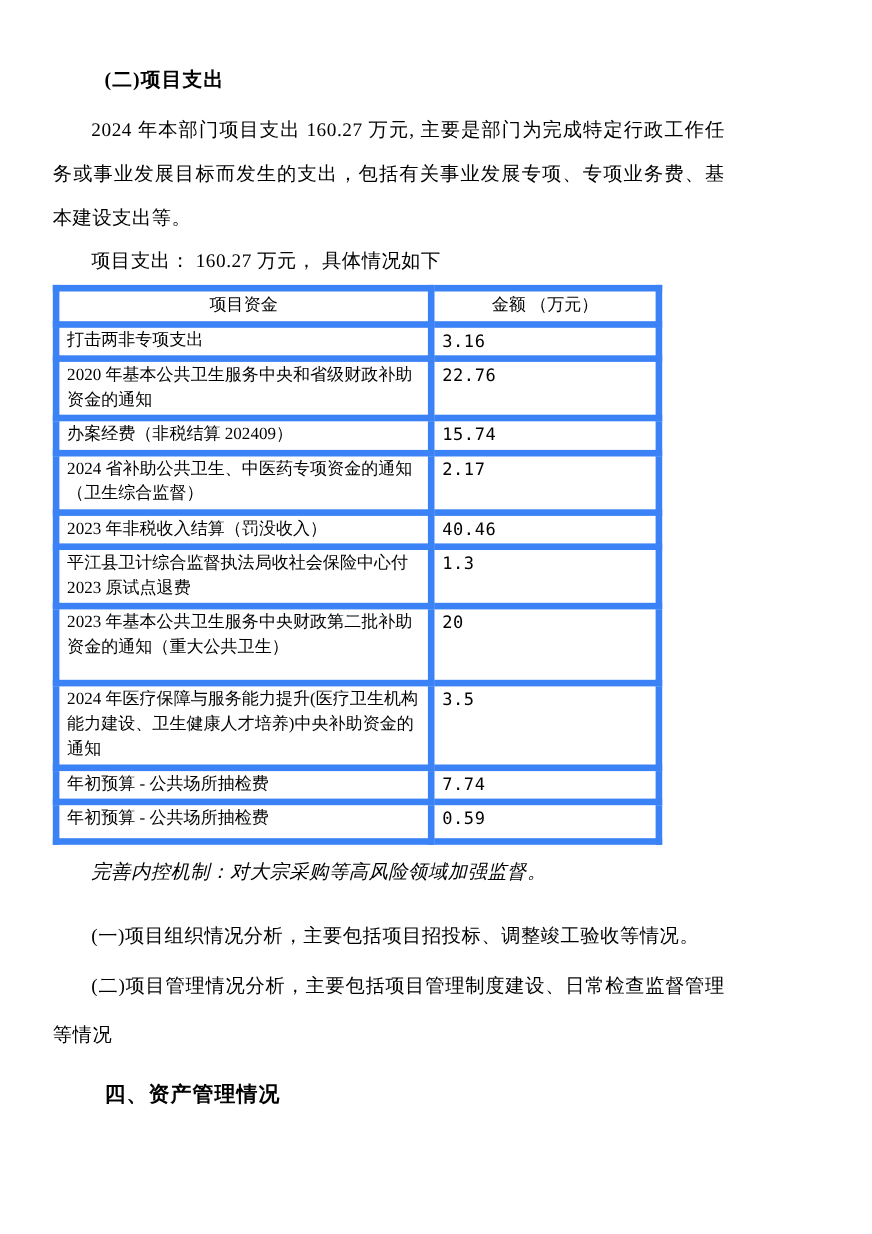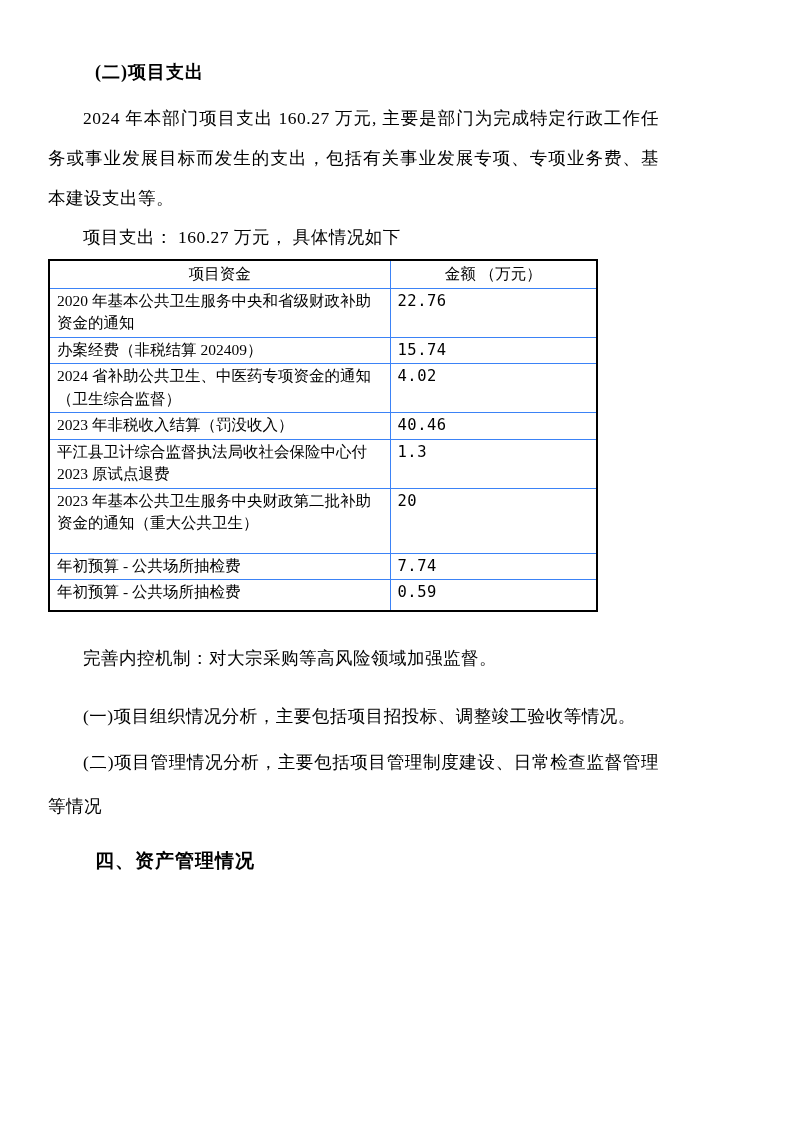--- a/index.html
+++ b/index.html
@@ -46,39 +46,39 @@
     line-height: 34px;
   }
   table.funds {
     border-collapse: collapse;
     margin-top: 5px;
     width: 548px;
     table-layout: fixed;
     border: 2px solid #000;
   }
   table.funds th, table.funds td {
-    border: 1px solid #3b82f6;
+    border: 6px solid #3b82f6;
     font-size: 15.5px;
     line-height: 22.5px;
     vertical-align: top;
     padding: 1px 7px 2px 7px;
     font-weight: normal;
     overflow: hidden;
   }
   table.funds th { text-align: center; padding: 2px 7px; }
   col.c-name { width: 341px; }
   col.c-amt { width: 207px; }
   td.amt {
     font-family: "DejaVu Sans Mono", monospace;
     font-size: 13.5px;
     letter-spacing: 0.5px;
   }
   tr.pad-extra td { padding-bottom: 18px; }
   tr.pad-some td { padding-bottom: 6px; }
-  .para-internal { margin-top: 28px; line-height: 36px; }
+  .para-internal { margin-top: 6px; line-height: 36px; font-style: italic; }
   .sec3 { margin-top: 22px; }
   .para-org { margin-top: 20px; }
   .para-mgmt { margin-top: 4px; line-height: 44px; }
   .sec4 { margin-top: 20px; }
 </style>
 </head>
 <body>
 
 <div class="page">
 
@@ -94,42 +94,50 @@
         <col class="c-amt">
       </colgroup>
     <thead>
       <tr>
         <th>项目资金</th>
         <th>金额 （万元）</th>
       </tr>
     </thead>
     <tbody>
       <tr>
+        <td>打击两非专项支出</td>
+        <td class="amt">3.16</td>
+      </tr>
+      <tr>
         <td>2020 年基本公共卫生服务中央和省级财政补助资金的通知</td>
         <td class="amt">22.76</td>
       </tr>
       <tr>
         <td>办案经费（非税结算 202409）</td>
         <td class="amt">15.74</td>
       </tr>
       <tr>
         <td>2024 省补助公共卫生、中医药专项资金的通知（卫生综合监督）</td>
-        <td class="amt">4.02</td>
+        <td class="amt">2.17</td>
       </tr>
       <tr>
         <td>2023 年非税收入结算（罚没收入）</td>
         <td class="amt">40.46</td>
       </tr>
       <tr>
         <td>平江县卫计综合监督执法局收社会保险中心付 2023 原试点退费</td>
         <td class="amt">1.3</td>
       </tr>
       <tr class="pad-extra">
         <td>2023 年基本公共卫生服务中央财政第二批补助资金的通知（重大公共卫生）</td>
         <td class="amt">20</td>
+      </tr>
+      <tr>
+        <td>2024 年医疗保障与服务能力提升(医疗卫生机构能力建设、卫生健康人才培养)中央补助资金的通知</td>
+        <td class="amt">3.5</td>
       </tr>
       <tr>
         <td>年初预算 - 公共场所抽检费</td>
         <td class="amt">7.74</td>
       </tr>
       <tr class="pad-some">
         <td>年初预算 - 公共场所抽检费</td>
         <td class="amt">0.59</td>
       </tr>
     </tbody>

